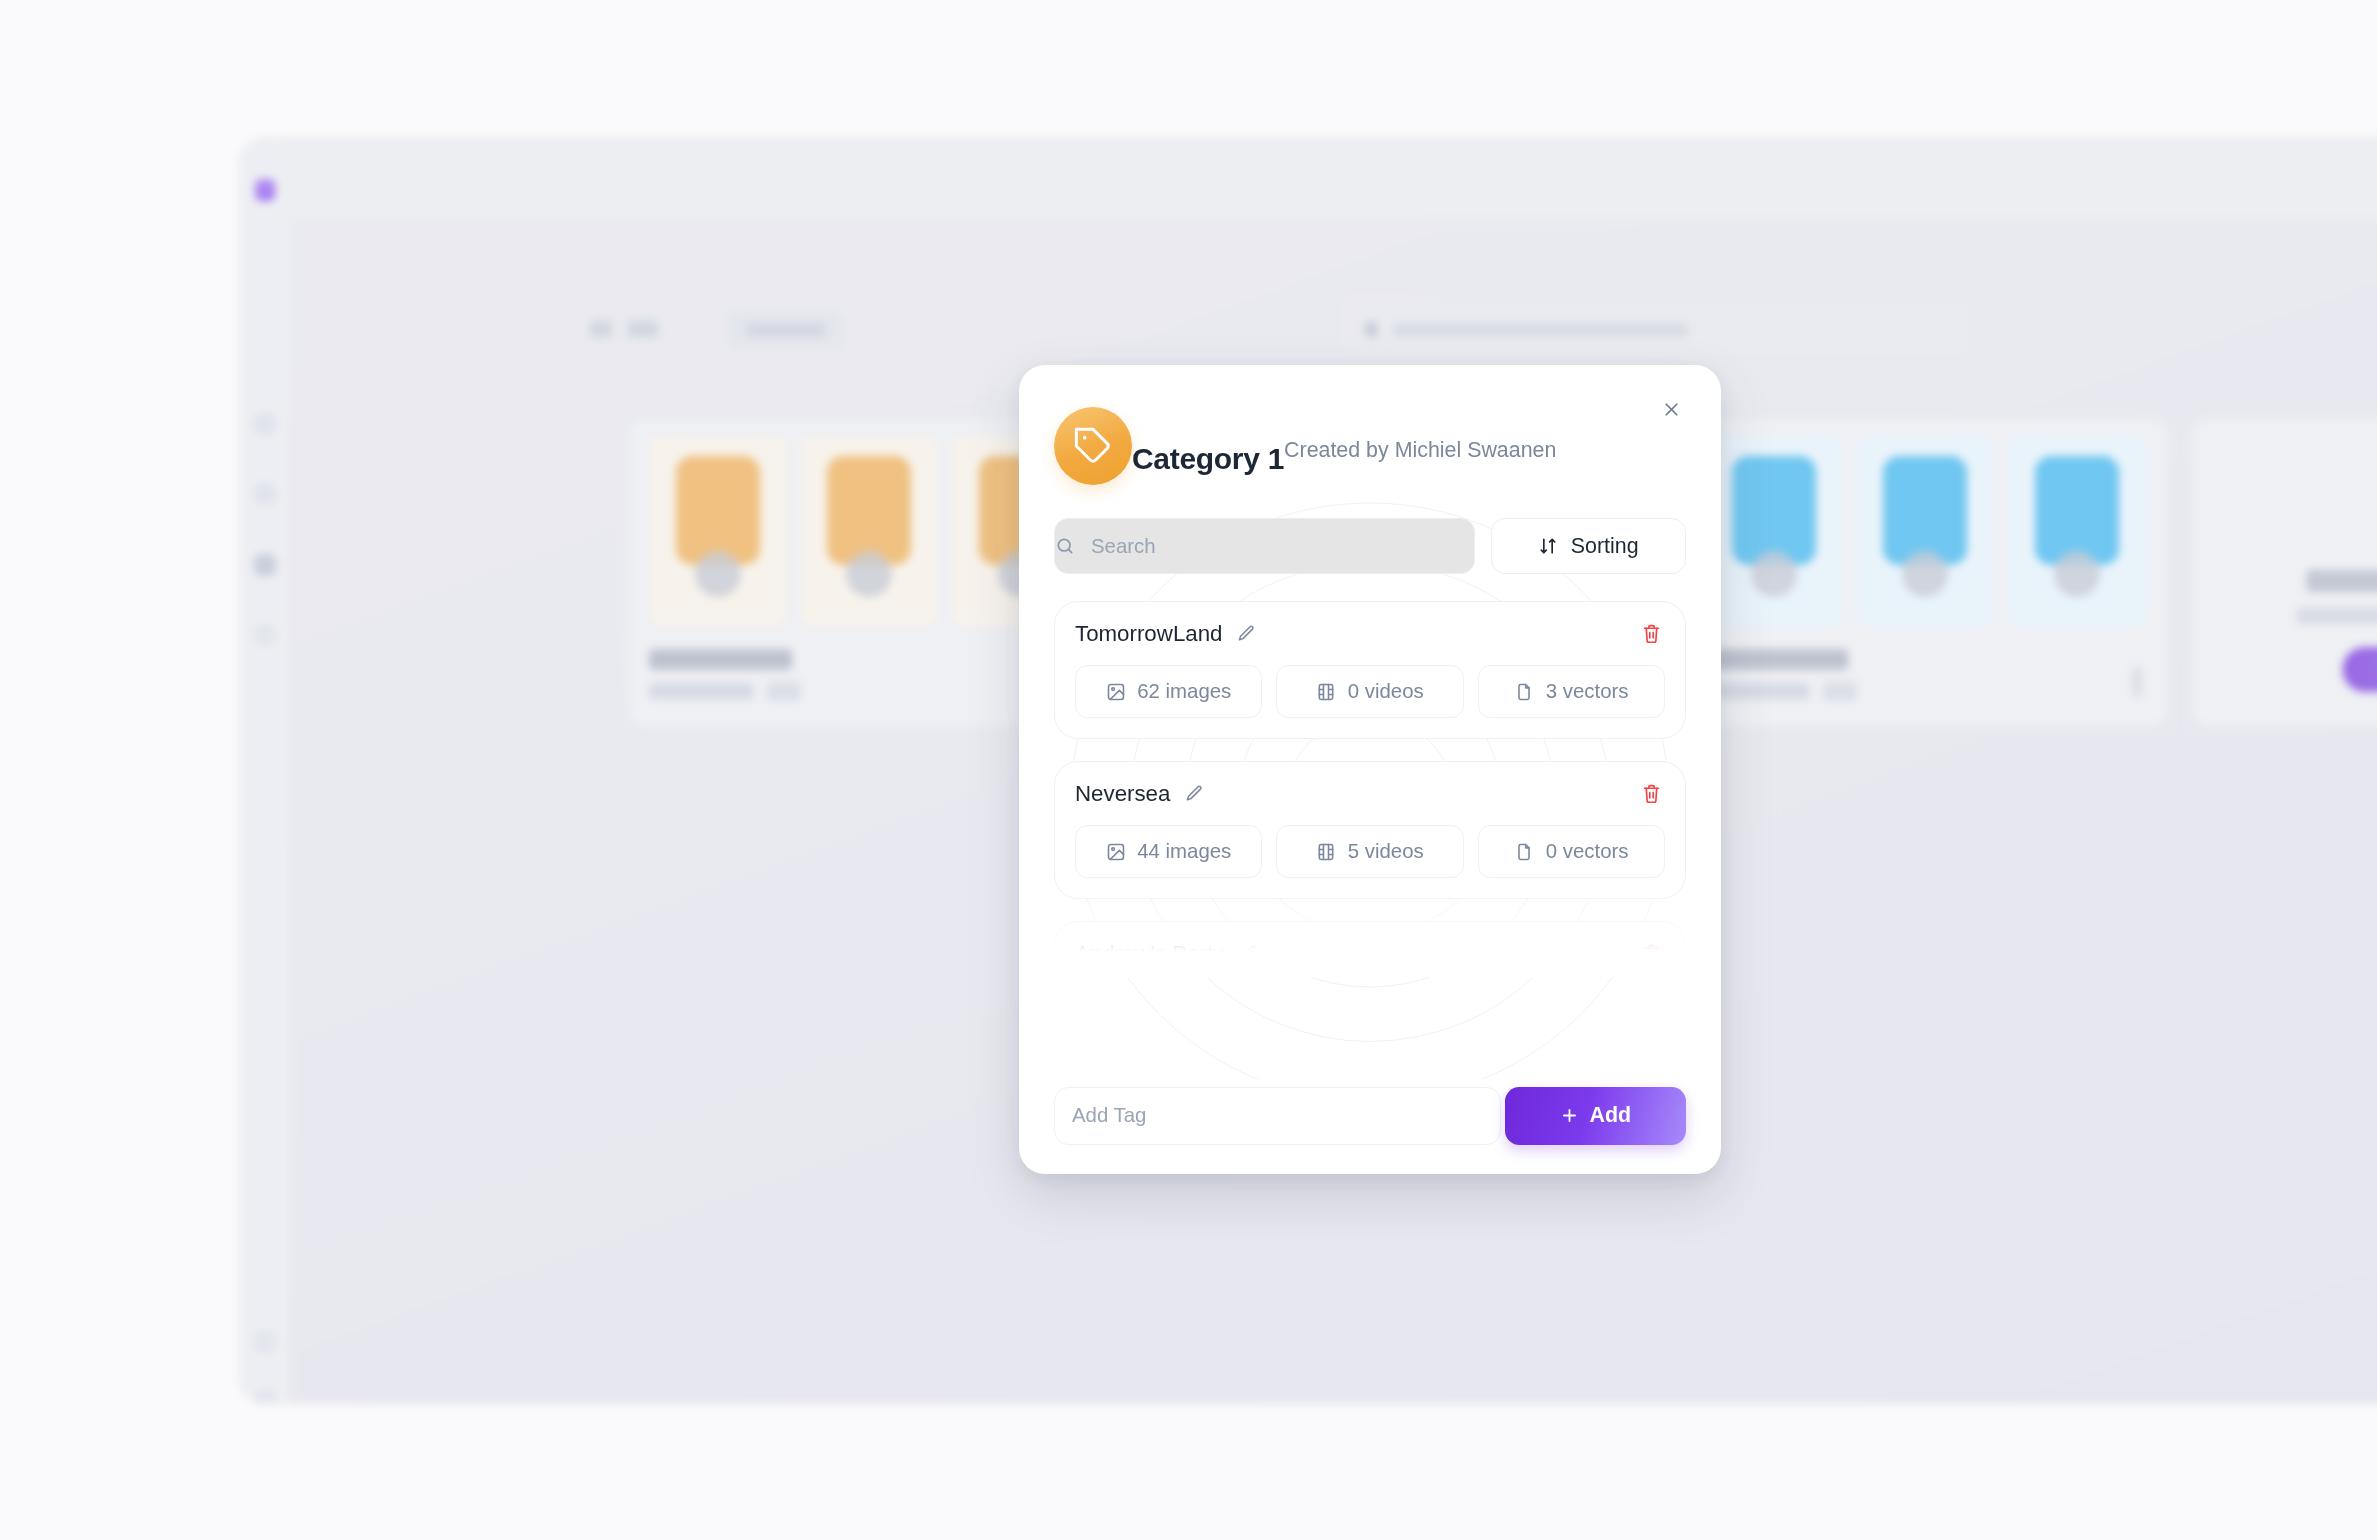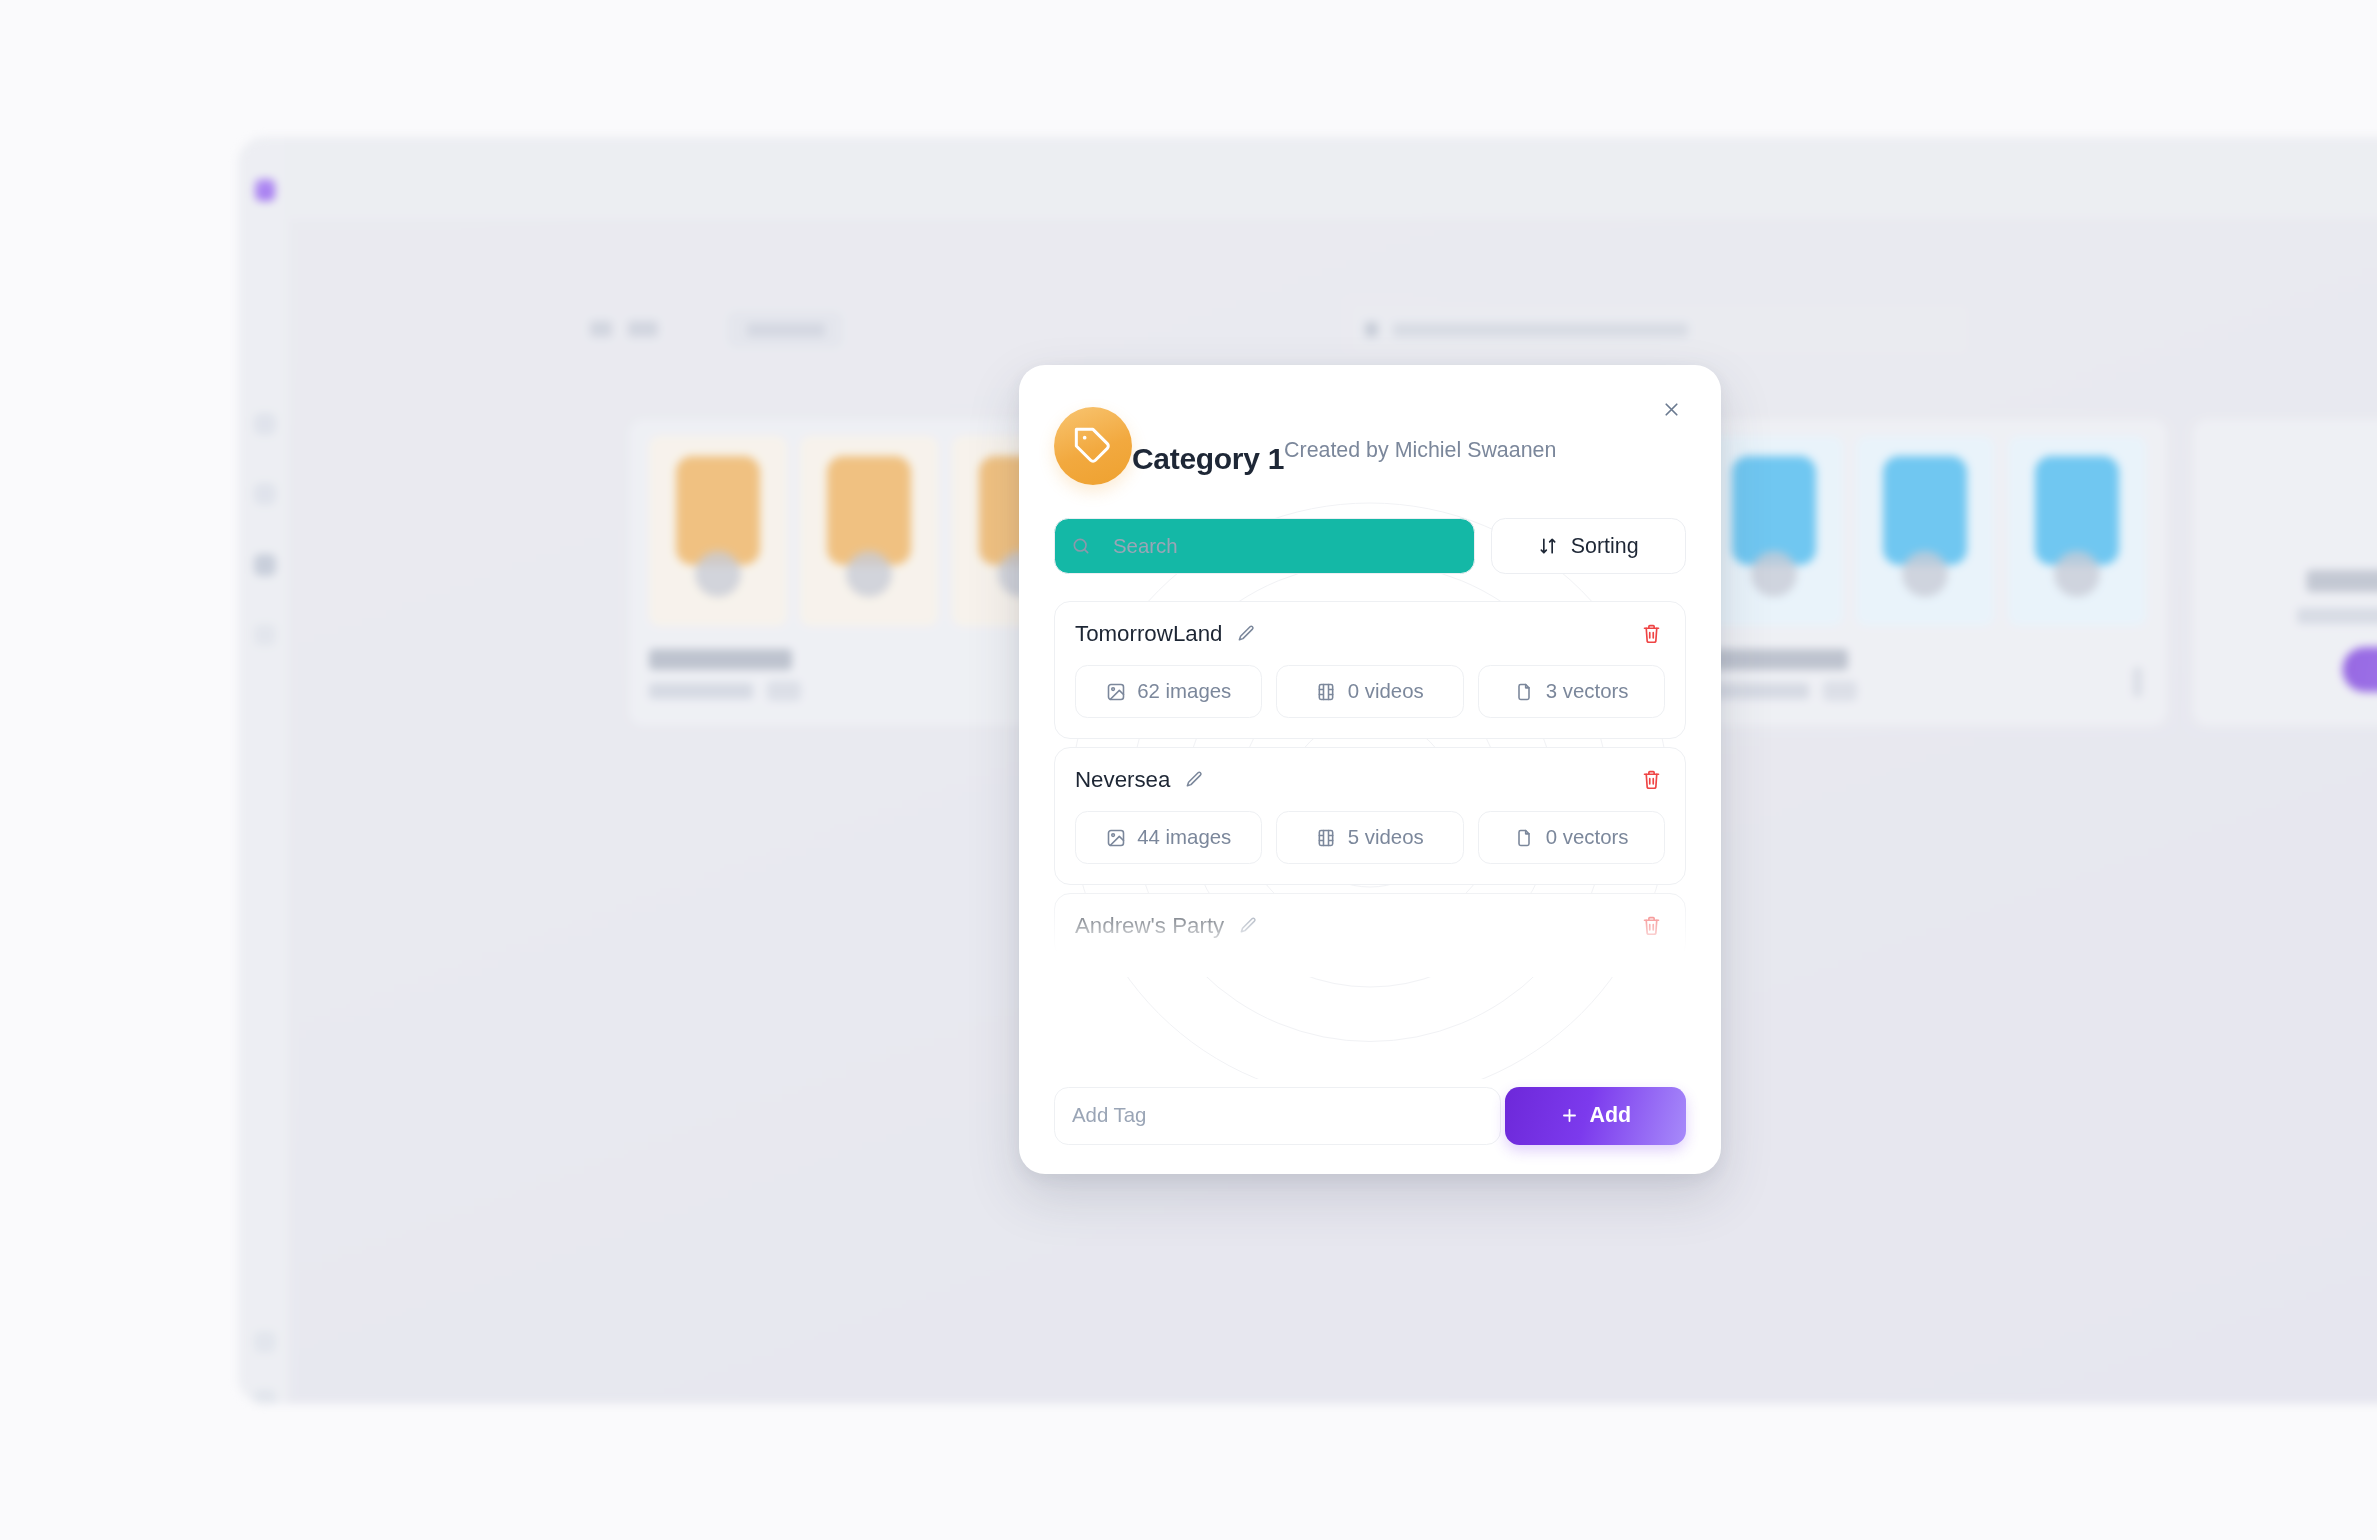--- a/index.html
+++ b/index.html
@@ -325,25 +325,25 @@
     z-index: 2;
     margin-top: 33px;
     display: flex;
     gap: 16px;
   }
   .search-box {
     flex: 1;
     height: 56px;
     border: 0.9px solid #eceef2;
     border-radius: 14.3px;
-    background: #14b8a6;
+    background: #e5e5e5;
     display: flex;
     align-items: center;
-    padding: 0 16px;
-    gap: 22px;
+    padding: 0 0;
+    gap: 16px;
   }
   .search-box svg { width: 20px; height: 20px; flex: 0 0 auto; }
   .search-box input {
     border: none;
     outline: none;
     font-family: inherit;
     font-size: 20.4px;
     color: #2a3447;
     width: 100%;
     background: transparent;
@@ -373,24 +373,24 @@
   
   .tag-list {
     position: relative;
     z-index: 2;
     margin-top: 27px;
     height: 376px;
     overflow: hidden;
   }
   .tag-card {
     border: 0.9px solid #eef0f3;
-    border-radius: 16px;
+    border-radius: 24px;
     background: #fff;
     padding: 18px 20px 20px 20px;
-    margin-bottom: 8px;
+    margin-bottom: 22px;
   }
   .tag-card-top {
     display: flex;
     align-items: center;
     justify-content: space-between;
   }
   .tag-name-wrap {
     display: flex;
     align-items: center;
     gap: 12.4px;

